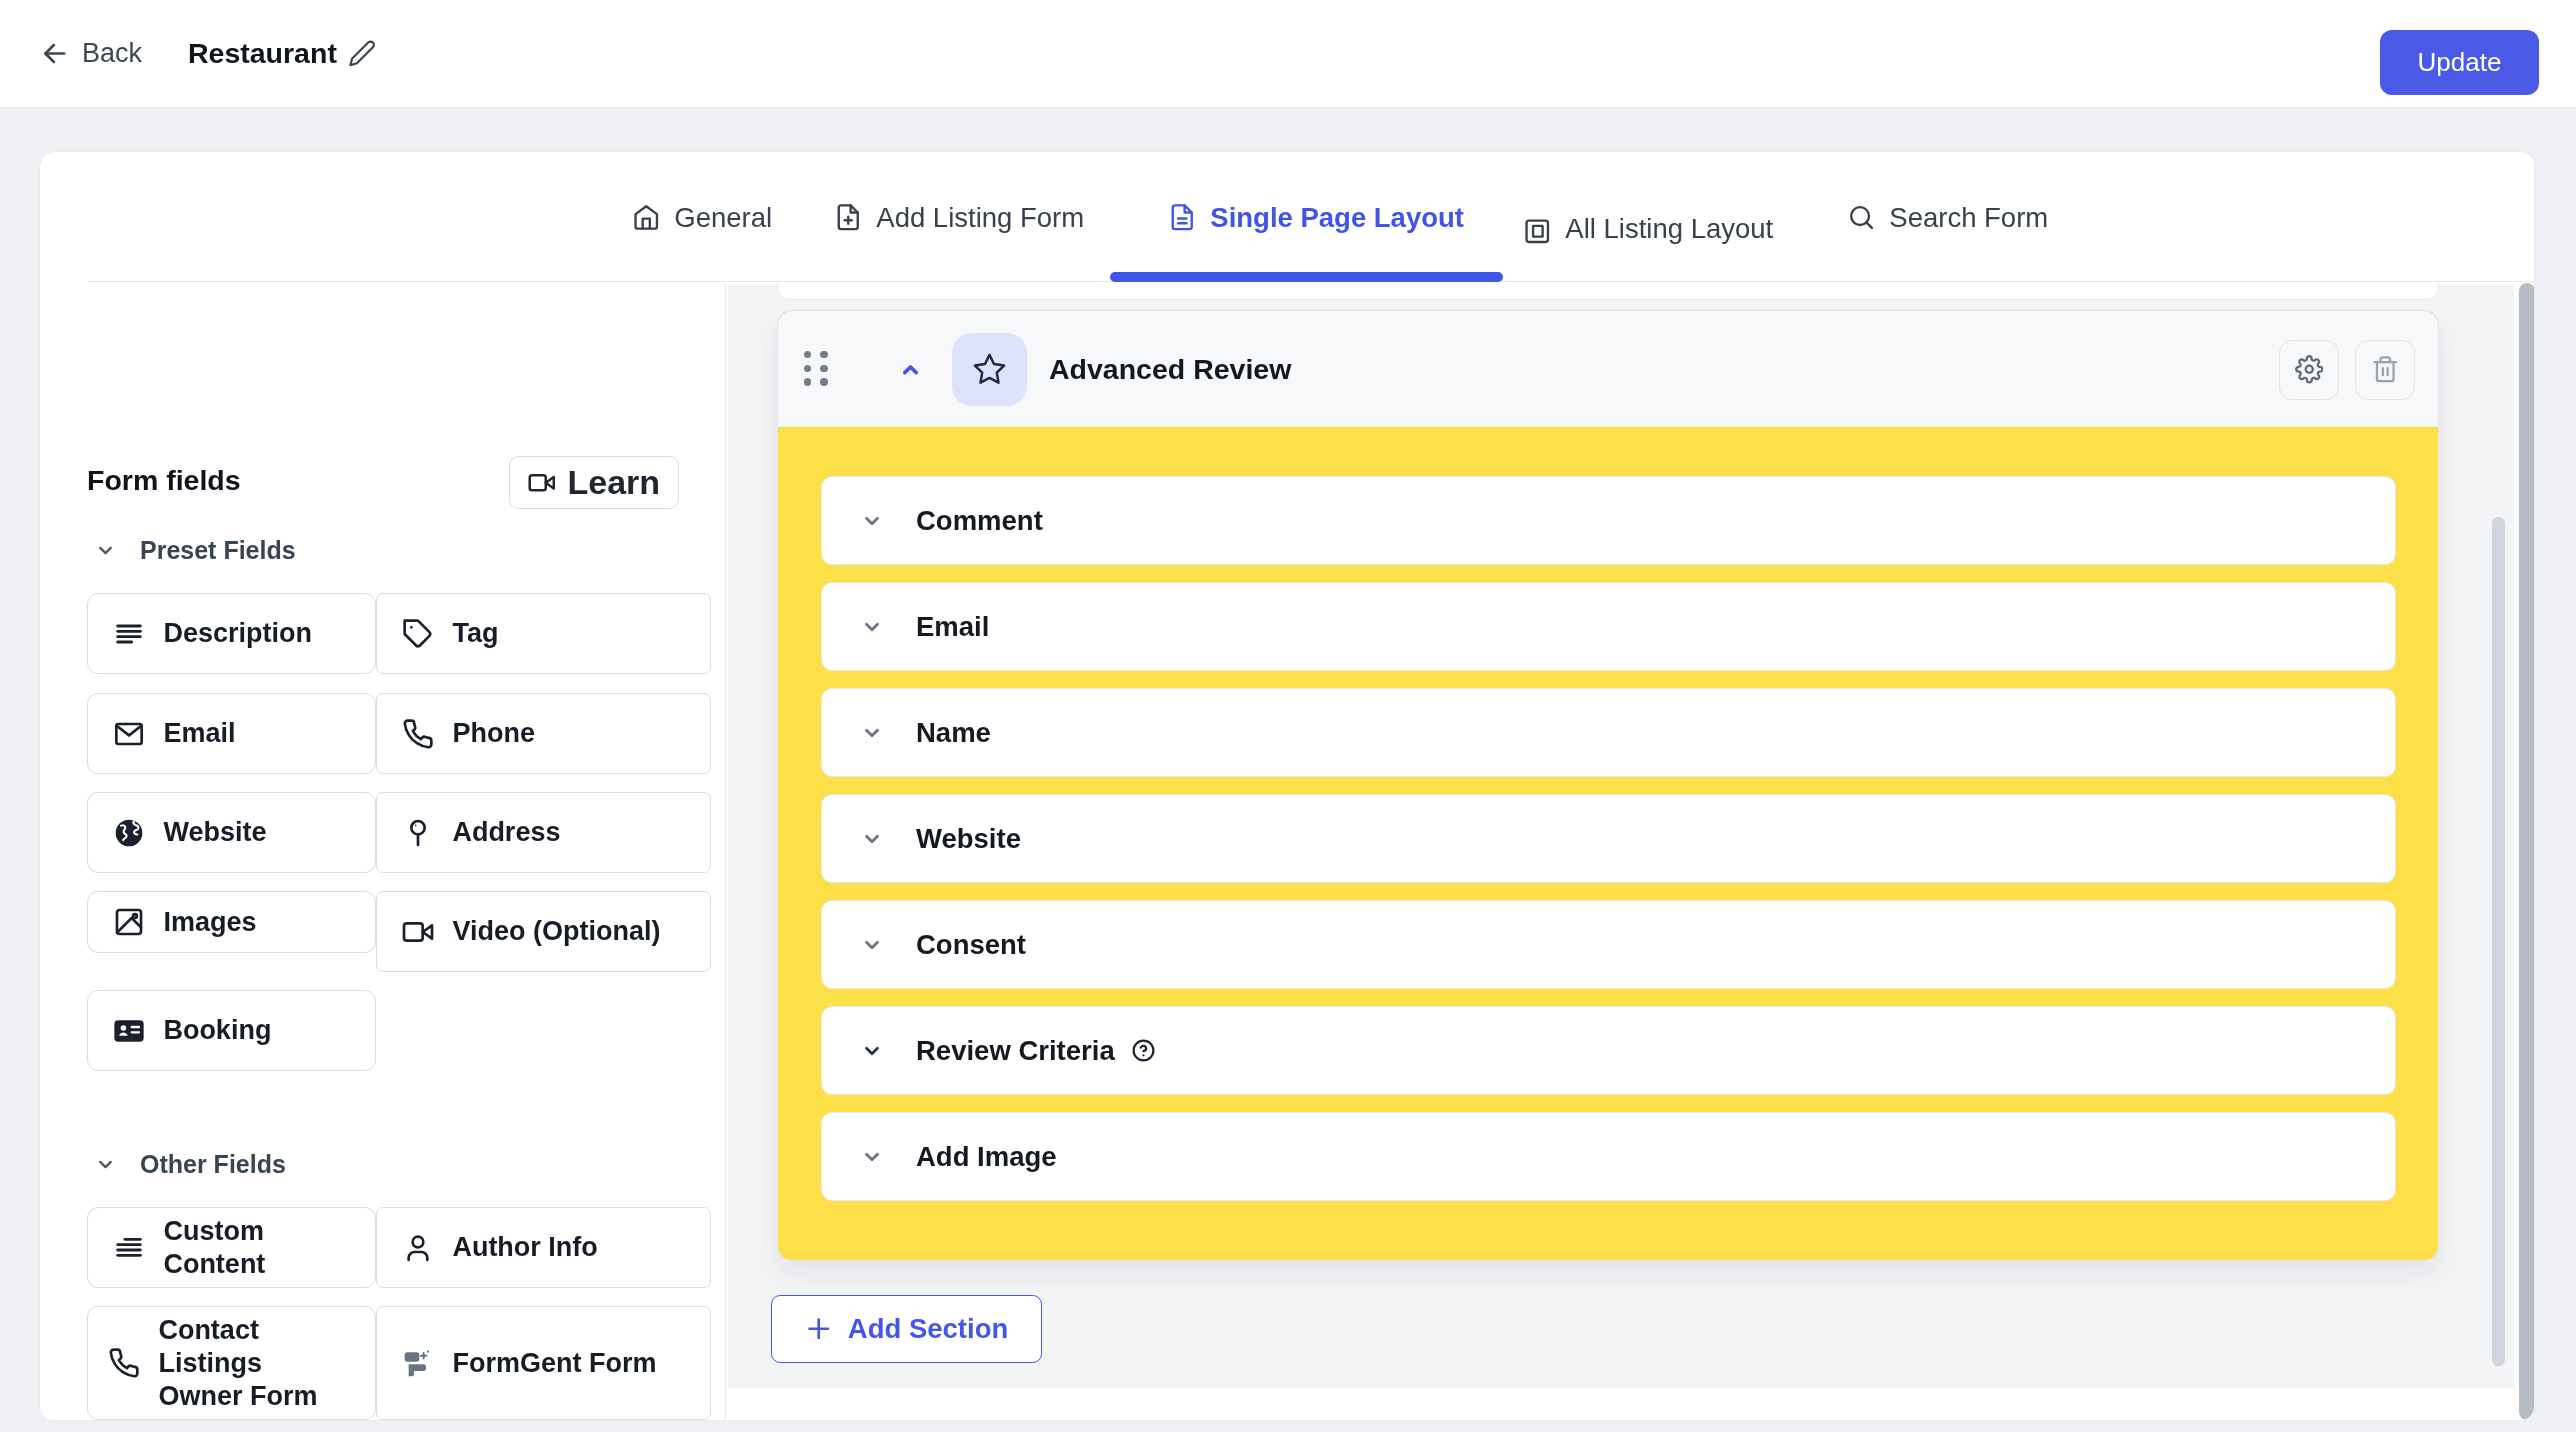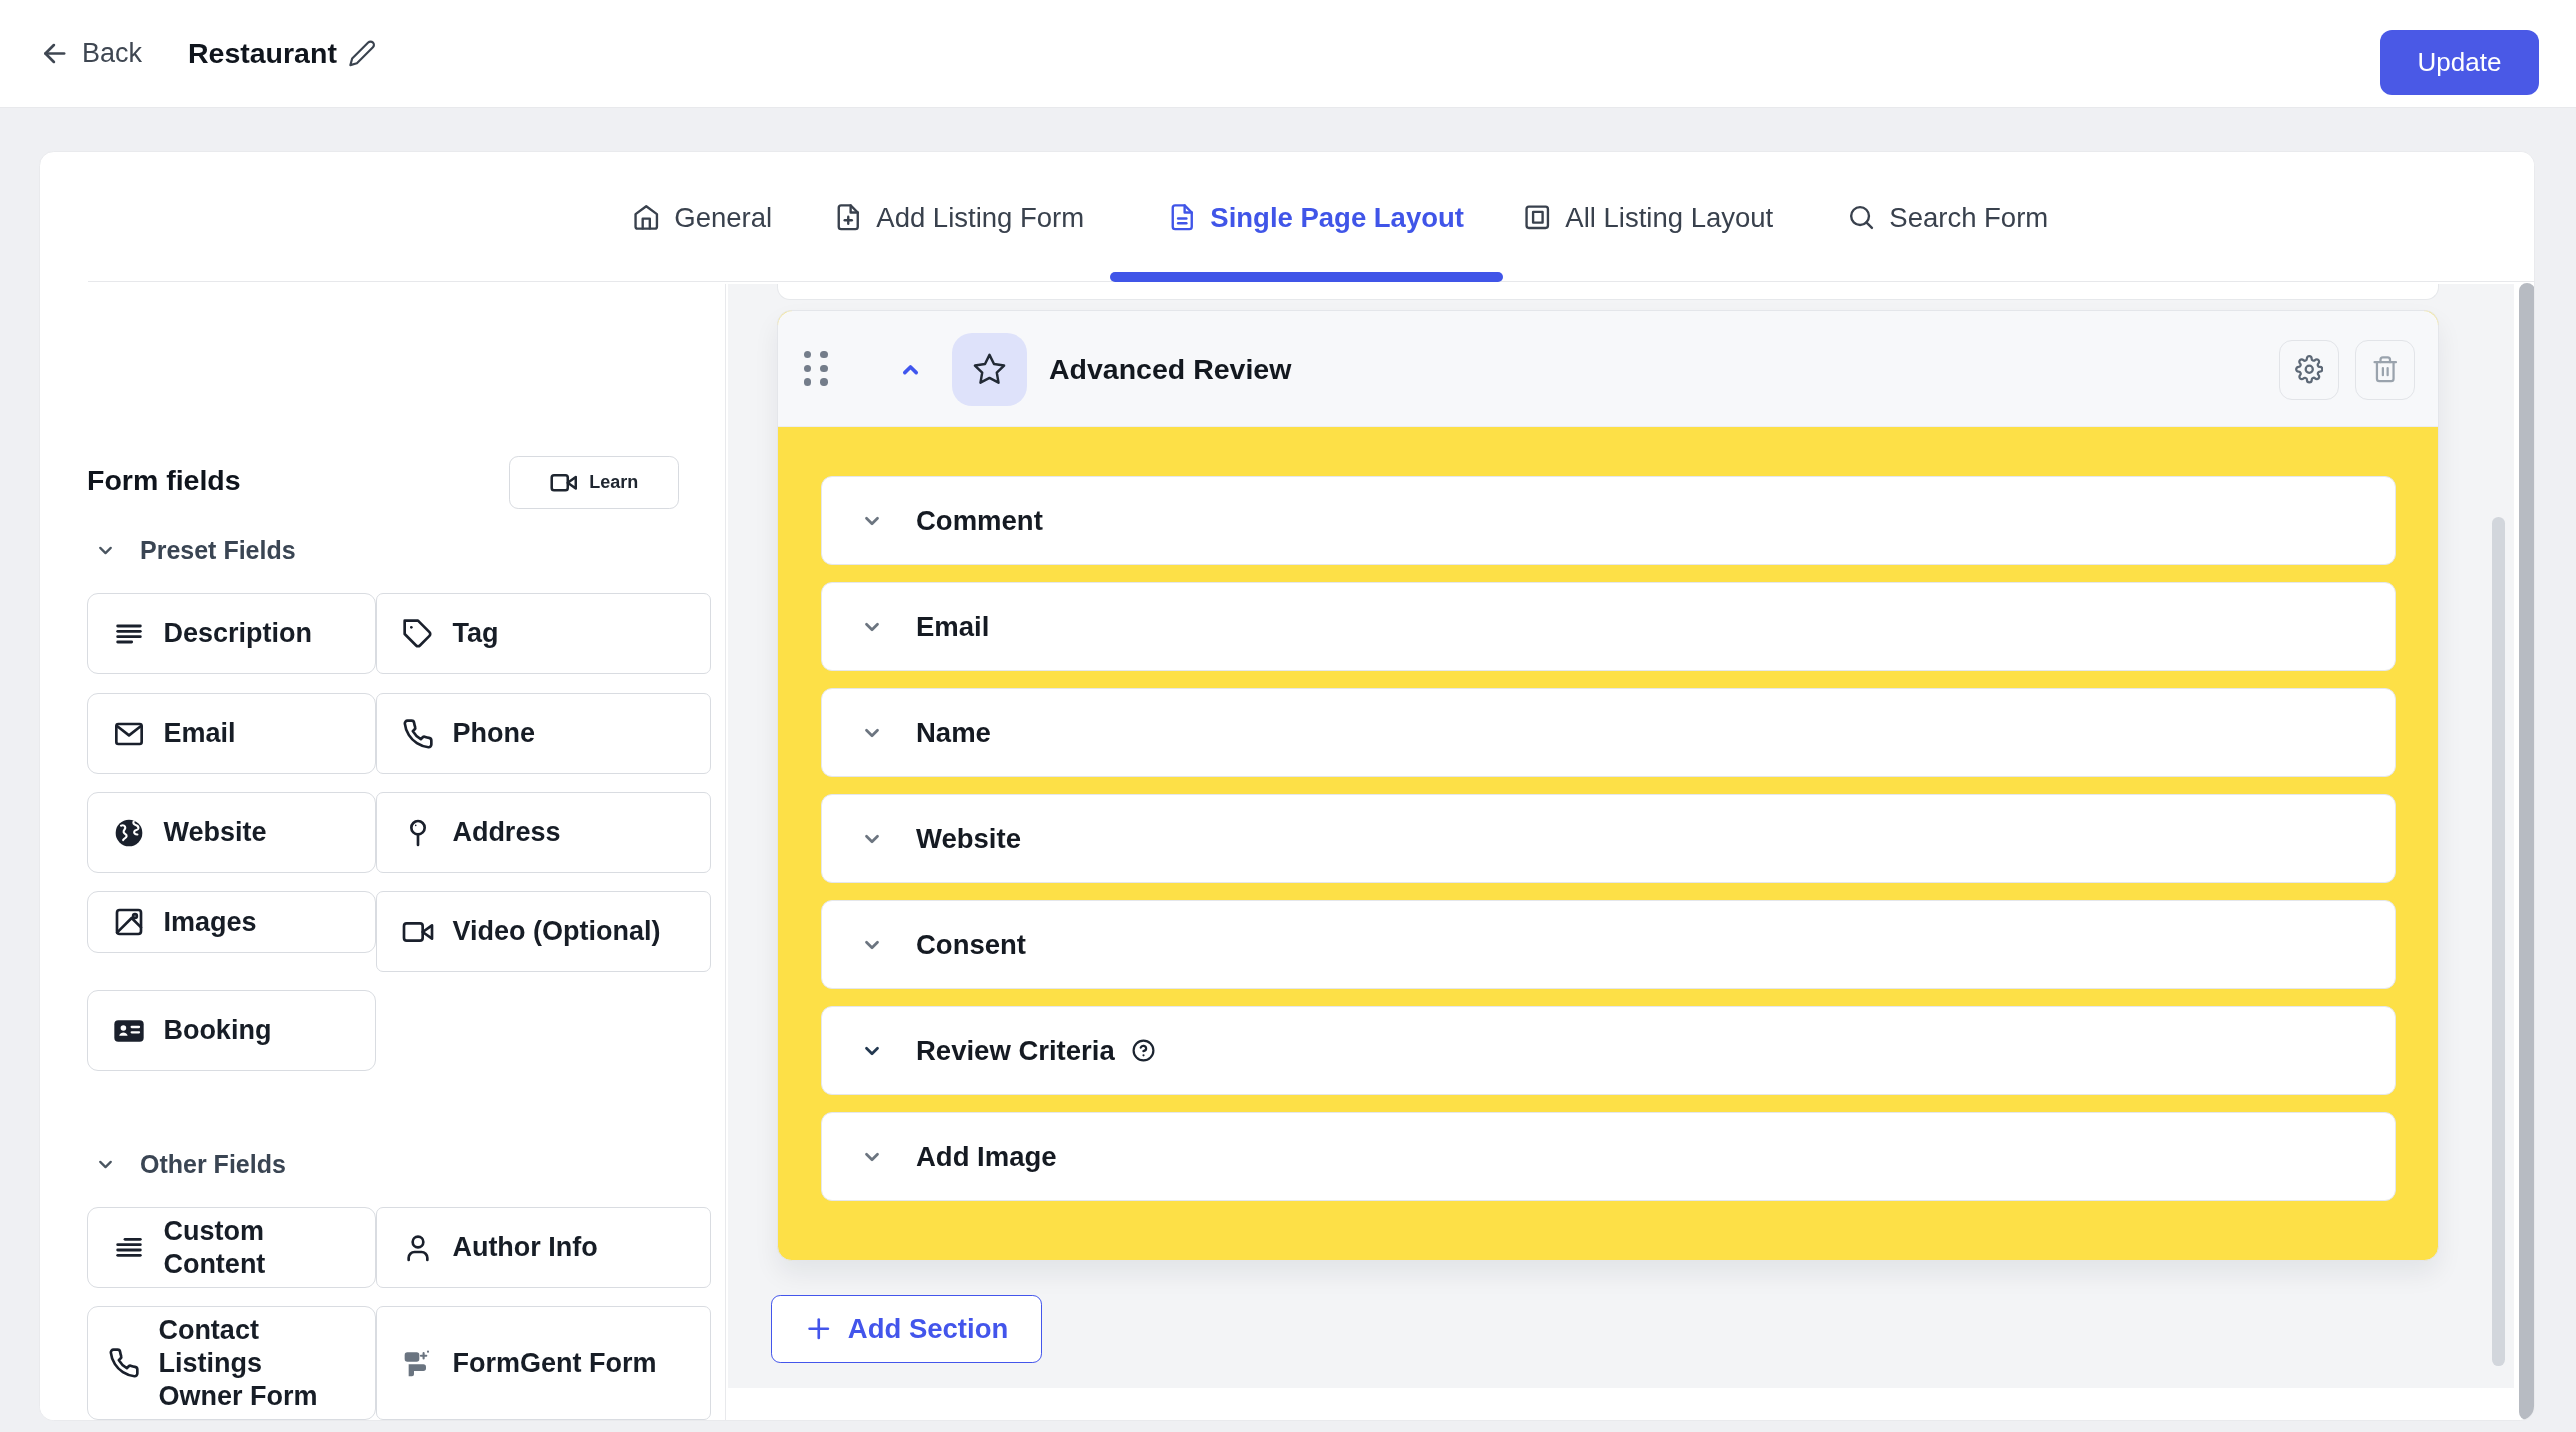--- a/index.html
+++ b/index.html
@@ -23,21 +23,21 @@
   
   .tabbar { position:absolute; left:0; top:0; width:100%; height:130px; border-bottom:1.8px solid #E7E8EB; background:#FFFFFF;margin-left:48px; }
   .tab { position:absolute; top:38px; height:55px; display:flex; align-items:center; gap:13.8px; color:#39414D; font-size:27.5px; font-weight:500; cursor:pointer; white-space:nowrap; }
   .tab.active { color:#4055E8; font-weight:600; }
   .tab-underline { position:absolute; left:1022px; top:120px; width:393px; height:10px; background:#4055E8; border-radius:5.5px; }
 
   
   .sidebar { position:absolute; left:0; top:132px; width:686px; height:1137px; background:#FFFFFF; border-right:1.8px solid #E8E9EC; }
   .sidebar-heading { position:absolute; left:47px; top:180px; font-size:28.5px; font-weight:700; color:#0F141C; }
   .learn-btn { position:absolute; left:469px; top:172px; width:170px; height:53px; border:1.8px solid #D8DBE0; border-radius:9.2px; background:#FFFFFF;
-               display:flex; align-items:center; justify-content:center; gap:12px; color:#1F2630; font-size:18px; font-weight:600; cursor:pointer; }
+               display:flex; align-items:center; justify-content:center; gap:12px; color:#1F2630; font-size:34px; font-weight:600; cursor:pointer; }
   .group-header { position:absolute; left:55px; display:flex; align-items:center; gap:24px; color:#3A4553; font-size:25px; font-weight:600; cursor:pointer; }
   .group-header .chev { color:#4A5560; }
   .field-btn { position:absolute; background:#FFFFFF; border:1.8px solid #D9DCE1; border-radius:11px; display:flex; align-items:center; padding:0 22px 0 25px; gap:18.4px;
                color:#171D26; font-size:27px; font-weight:600; cursor:pointer; line-height:33px; }
   .field-btn .f-icon { flex:0 0 auto; color:#1A202C; }
   .col1 { left:47px; width:289px; }
   .col2 { left:336px; width:335px;border-radius:7px; }
 
   
   .pane { position:absolute; left:688px; top:132px; width:1786px; height:1104px; background:#F3F4F6; }
@@ -121,21 +121,21 @@
         <span>
             <svg width="28.5" height="28.5" viewBox="0 0 24 24" fill="none" stroke="currentColor" stroke-width="2" stroke-linecap="round" stroke-linejoin="round">
               <path d="M14 2H6a2 2 0 0 0-2 2v16a2 2 0 0 0 2 2h12a2 2 0 0 0 2-2V8z"></path>
               <polyline points="14 2 14 8 20 8"></polyline>
               <line x1="8.5" y1="13" x2="15.5" y2="13"></line>
               <line x1="8.5" y1="17" x2="15.5" y2="17"></line>
             </svg>
           </span>
         <span>Single Page Layout</span>
       </div>
-      <div class="tab" style="left:1435px;">
+      <div class="tab" style="left:1435px;align-items:flex-end;">
         <span>
             <svg width="28.5" height="28.5" viewBox="0 0 24 24" fill="none" stroke="currentColor" stroke-width="2" stroke-linecap="round" stroke-linejoin="round">
               <rect x="3" y="3" width="18" height="18" rx="2"></rect>
               <rect x="8.5" y="7.5" width="8" height="9"></rect>
             </svg>
           </span>
         <span>All Listing Layout</span>
       </div>
       <div class="tab" style="left:1759px;">
         <span>

